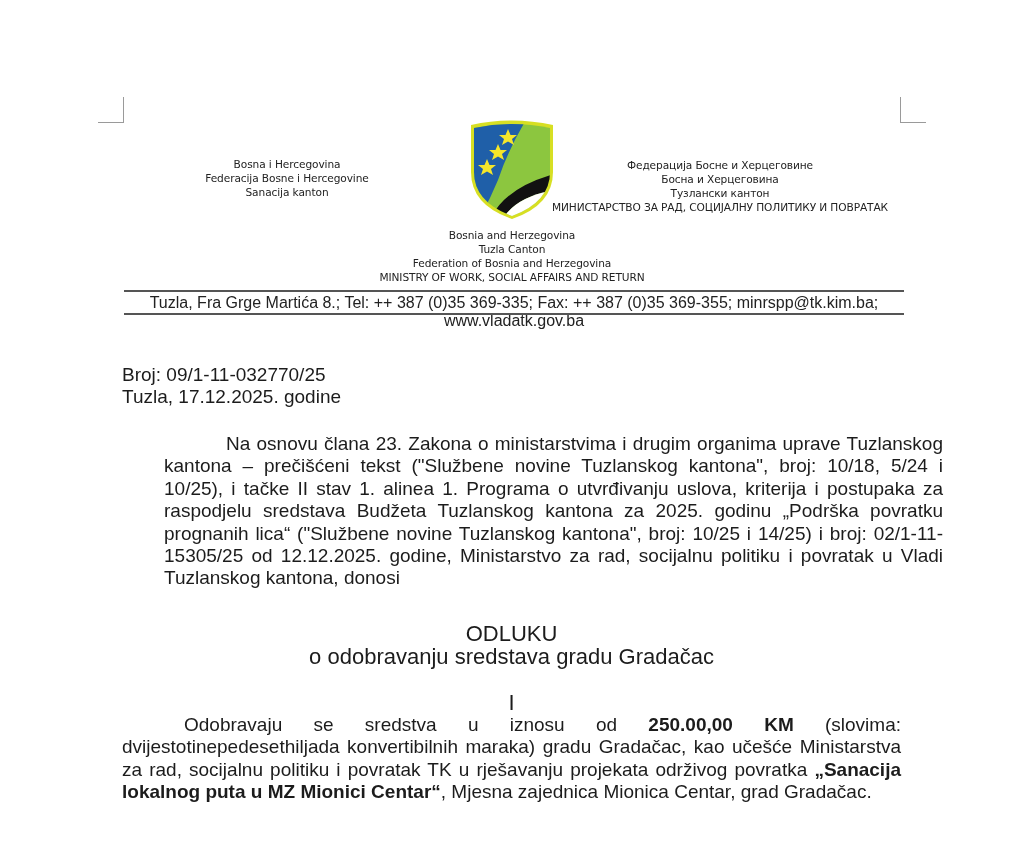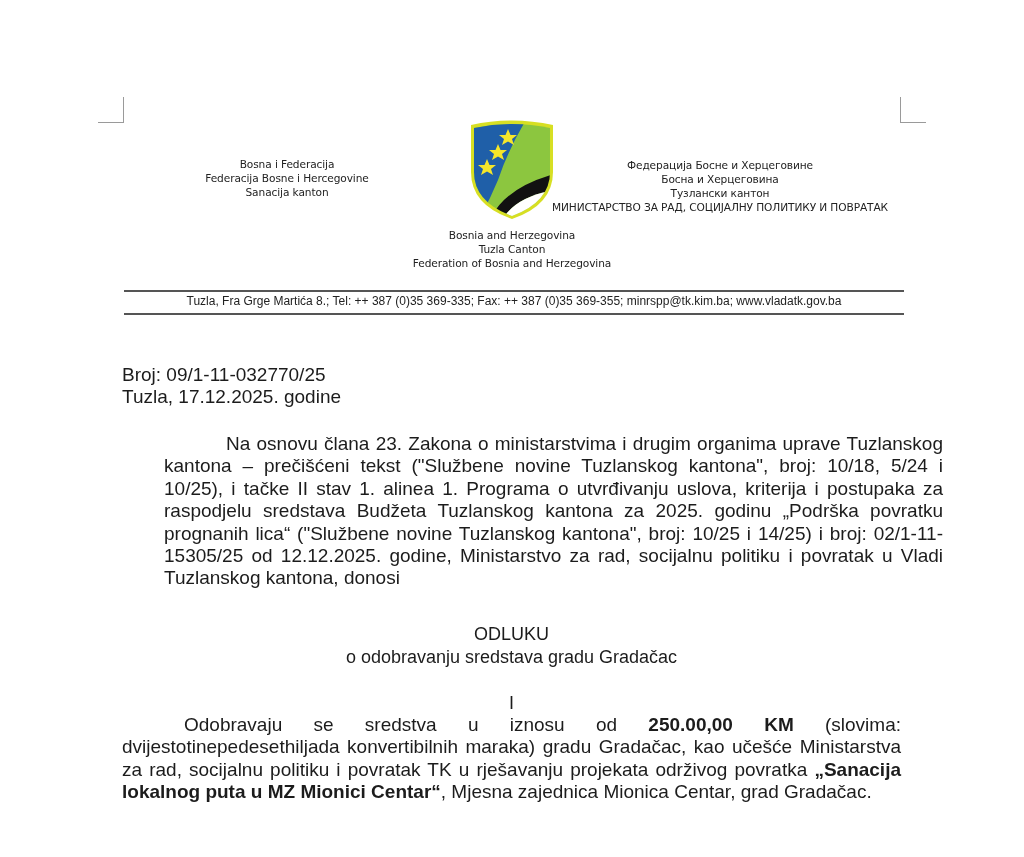--- a/index.html
+++ b/index.html
@@ -13,41 +13,41 @@
   .hdr-block { position: absolute; text-align: center; font-family: "DejaVu Sans", sans-serif; font-size: 10.6px; line-height: 14px; color: #222; letter-spacing: -0.1px; }
   .hdr-left { left: 118px; top: 157px; width: 338px; }
   .hdr-right { left: 540px; top: 158px; width: 360px; }
   .hdr-center { left: 352px; top: 228px; width: 320px; }
 
   .logo { position: absolute; left: 468px; top: 120px; width: 88px; height: 100px; }
 
   .rule { position: absolute; left: 124px; width: 780px; height: 1.6px; background: #555; }
   .rule.top { top: 290px; }
   .rule.bottom { top: 313px; }
-  .contact { position: absolute; left: 124px; top: 294px; width: 780px; text-align: center; font-size: 12px; color: #222; font-family: "Liberation Sans", sans-serif; }
+  .contact { position: absolute; left: 124px; top: 294px; width: 780px; text-align: center; font-size: 16px; color: #222; font-family: "Liberation Sans", sans-serif; }
 
   .body-text { position: absolute; left: 122px; width: 779px; font-size: 19px; line-height: 22.4px; color: #1c1c1c; font-family: "Liberation Sans", sans-serif; }
   .ref { top: 364px; }
   .para1 { top: 433px; text-align: justify; text-align-last: left; margin-left: 42px; }
   .indent { display: inline-block; width: 62px; }
-  .title { position: absolute; left: 122px; width: 779px; text-align: center; font-size: 18px; line-height: 22.4px; font-family: "Liberation Sans", sans-serif; color: #1c1c1c; }
+  .title { position: absolute; left: 122px; width: 779px; text-align: center; font-size: 22px; line-height: 22.4px; font-family: "Liberation Sans", sans-serif; color: #1c1c1c; }
   .title.t1 { top: 623px; }
   .title.t2 { top: 646px; }
   .title.roman { top: 692px; }
   .para2 { top: 714px; text-align: justify; text-align-last: left; }
   b { font-weight: bold; }
 </style>
 </head>
 <body>
 
 <div class="corner tl"></div>
 <div class="corner tr"></div>
 
 <div class="hdr-block hdr-left">
-  <div>Bosna i Federacija</div>
+  <div>Bosna i Hercegovina</div>
   <div>Federacija Bosne i Hercegovine</div>
   <div>Sanacija kanton</div>
 </div>
 
 <svg class="logo" viewBox="0 0 88 100">
   <defs>
     <clipPath id="shieldClip">
       <path d="M6 8 Q44 0 82 8 L82 52 Q82 82 44 96 Q6 82 6 52 Z"></path>
     </clipPath>
   </defs>
@@ -69,20 +69,21 @@
   <div>Федерација Босне и Херцеговине</div>
   <div>Босна и Херцеговина</div>
   <div>Тузлански кантон</div>
   <div>МИНИСТАРСТВО ЗА РАД, СОЦИЈАЛНУ ПОЛИТИКУ И ПОВРАТАК</div>
 </div>
 
 <div class="hdr-block hdr-center">
   <div>Bosnia and Herzegovina</div>
   <div>Tuzla Canton</div>
   <div>Federation of Bosnia and Herzegovina</div>
+  <div>MINISTRY OF  WORK, SOCIAL AFFAIRS AND RETURN</div>
 </div>
 
 <div class="rule top"></div>
 <div class="contact">Tuzla, Fra Grge Martića 8.; Tel: ++ 387 (0)35 369-335; Fax: ++ 387 (0)35 369-355;  minrspp@tk.kim.ba;  www.vladatk.gov.ba</div>
 <div class="rule bottom"></div>
 
 <div class="body-text ref">
   <div>Broj: 09/1-11-032770/25</div>
   <div>Tuzla, 17.12.2025. godine</div>
 </div>

